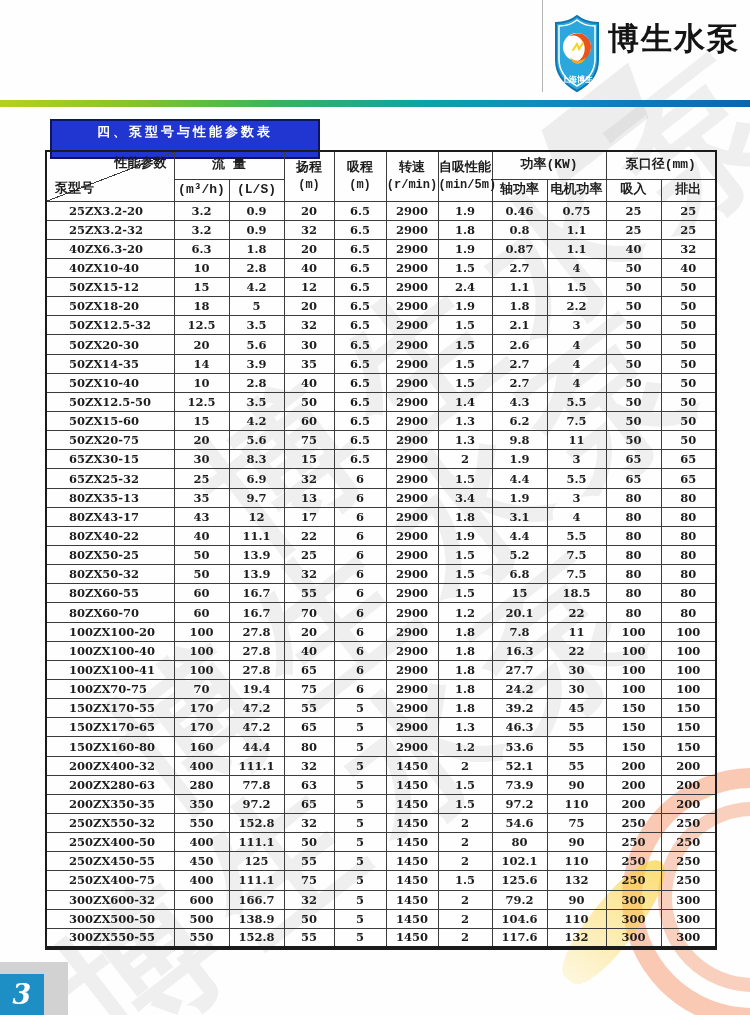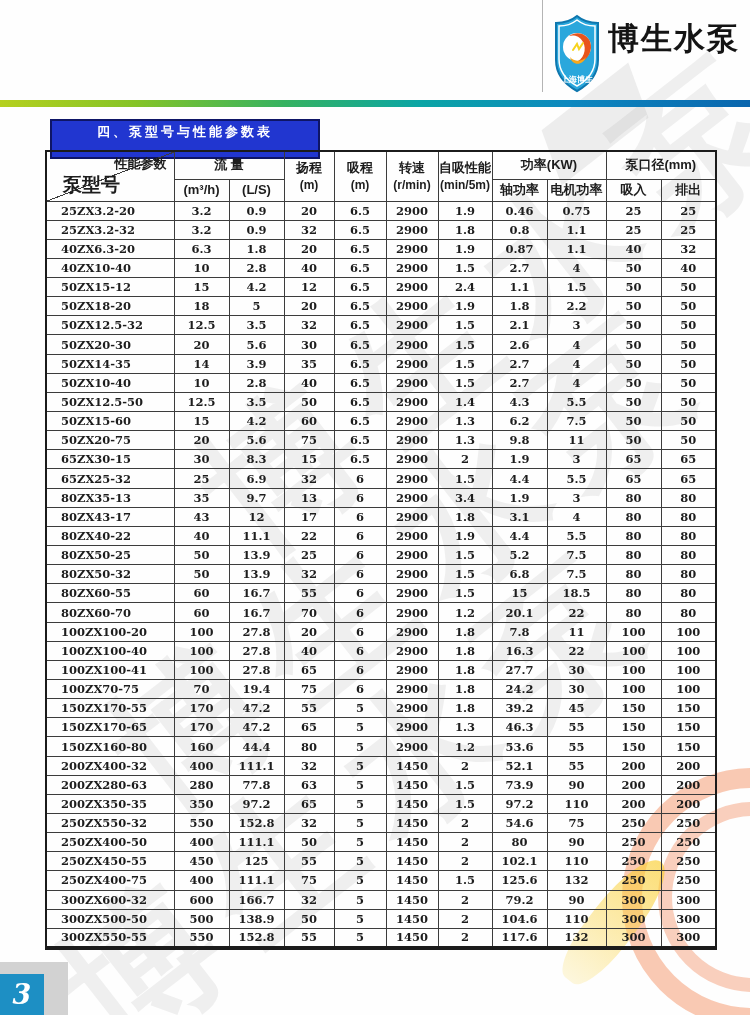--- a/index.html
+++ b/index.html
@@ -61,35 +61,35 @@
     position:absolute; left:540px; top:96px; width:110px; height:56px;
     background:rgba(160,160,160,0.18); transform:rotate(-38deg) skewX(-18deg);
   }
   
   table.spec {
     position:absolute; left:45px; top:150px; width:670px; height:800px;
     border-collapse:collapse; table-layout:fixed; background:transparent;
     border:2px solid #1b1b1b; border-bottom-width:4px;
   }
   .spec th, .spec td { border:1px solid #3c3c3c; padding:0; text-align:center; color:#1d1d1d; }
-  .spec thead th { font-family:Liberation Sans, sans-serif; font-weight:bold; font-size:13px; line-height:1.2;margin-top:37px; }
+  .spec thead th { font-family:Liberation Mono, monospace; font-weight:bold; font-size:13px; line-height:1.2;margin-top:37px; }
   .spec thead tr.r1 { height:28px; }
   .spec thead tr.r2 { height:22px; }
   .hdr-unit { font-size:12px; font-weight:bold; margin-top:3px; }
   .corner {
     position:relative;
     background:linear-gradient(to bottom right, transparent 49.5%, #3c3c3c 49.5%, #3c3c3c 50.6%, transparent 50.6%);
   }
   .corner-top  { position:absolute; top:4px;  right:7px; font-size:13px; font-weight:bold; }
-  .corner-bot  { position:absolute; bottom:4px; left:16px; font-size:19px; font-weight:bold;text-align:center; }
+  .corner-bot  { position:absolute; bottom:4px; left:8px; font-size:13px; font-weight:bold;text-align:center; }
   .spec tbody td {
     font-family:"DejaVu Serif", serif; font-weight:bold; font-size:11.5px;
     height:19px; white-space:nowrap; overflow:hidden;
   }
-  .spec tbody td.model { text-align:left; padding-left:14px; }
+  .spec tbody td.model { text-align:left; padding-left:22px; }
   
   .footer-gray { position:absolute; left:0; top:962px; width:68px; height:53px; background:#d2d2d2; }
   .page-box {
     position:absolute; left:0; top:974px; width:44px; height:41px; background:#1d8fc4;
     color:#fff; font-family:"DejaVu Serif", serif; font-style:italic; font-weight:bold;
     font-size:27px; display:flex; align-items:center; justify-content:center;
   }
 </style>
 </head>
 <body>

